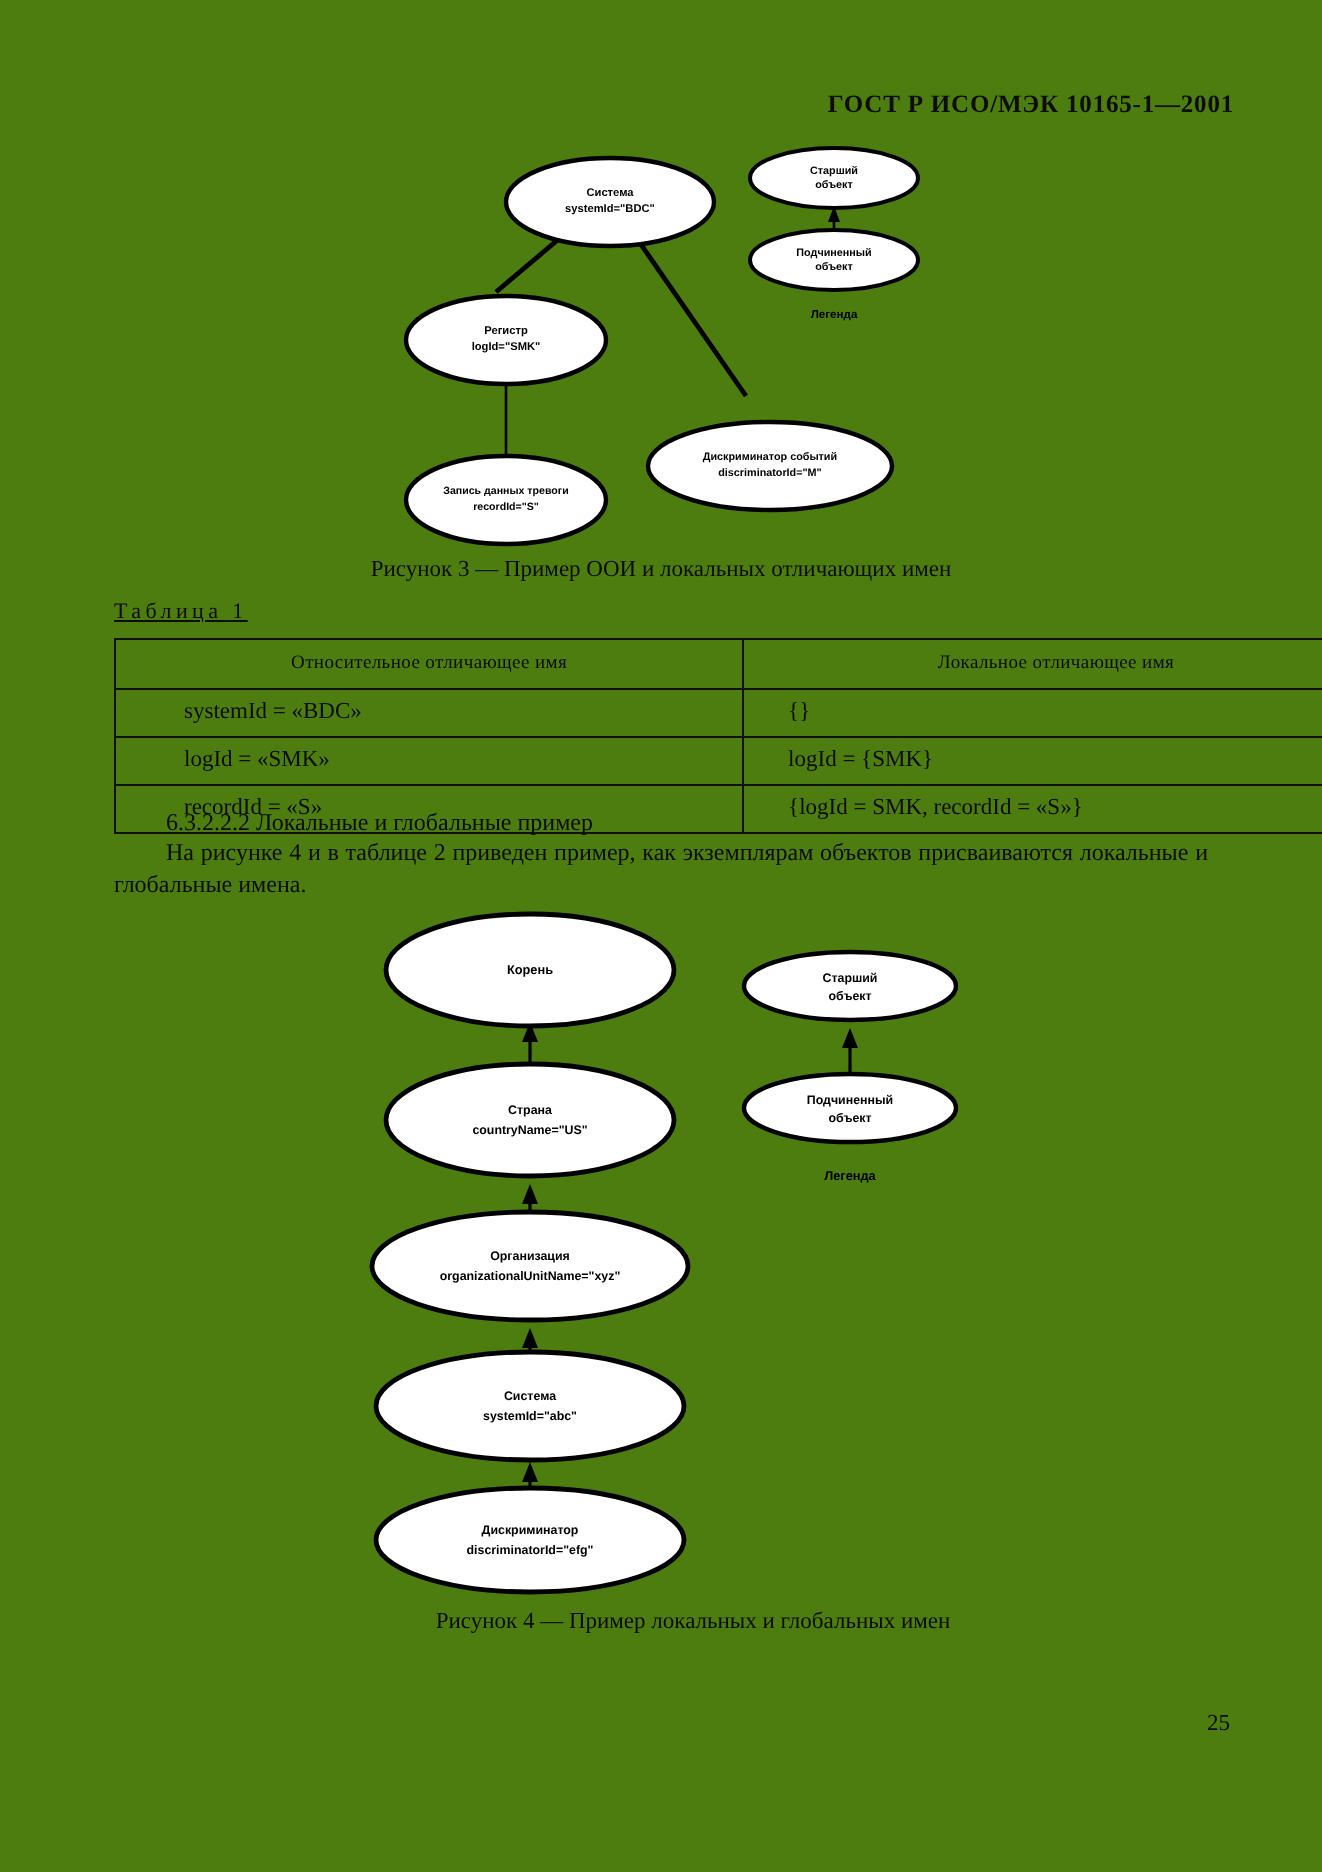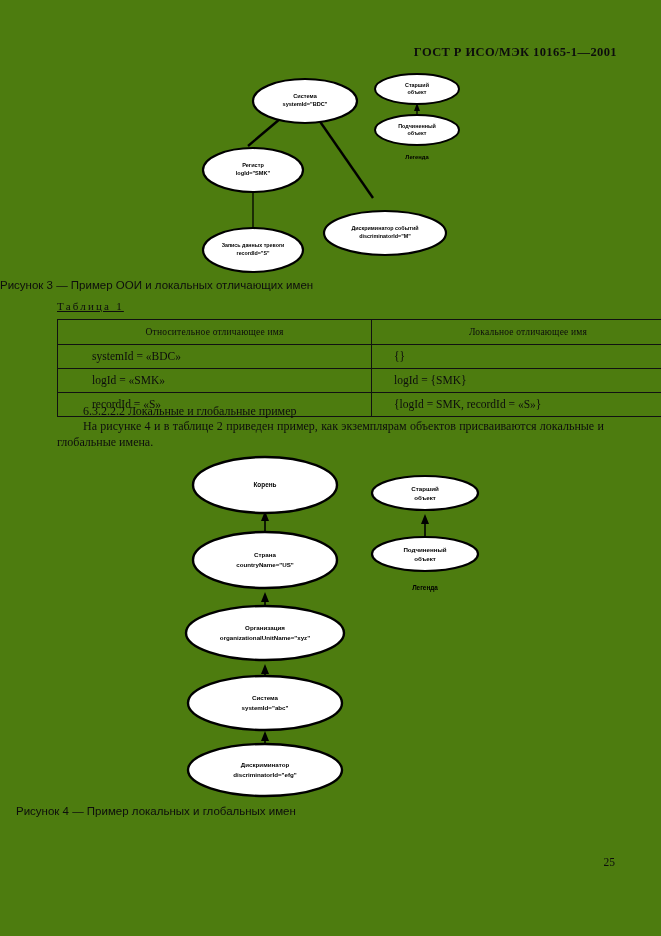--- a/index.html
+++ b/index.html
@@ -40,22 +40,23 @@
     font-family: "Liberation Sans", sans-serif;
     font-weight: bold;
     text-anchor: middle;
     fill: #000000;
   }
 
   
   .fig-caption {
     position: absolute;
     width: 100%;
+    text-align: center;
     font-size: 11.5px;
-    font-family: Liberation Sans, sans-serif;
+    font-family: Liberation Serif, serif;
   }
 
   
   .table-label {
     position: absolute;
     left: 57px;
     font-size: 11px;
     letter-spacing: 2.2px;
     font-family: "Liberation Serif", serif;
   }

